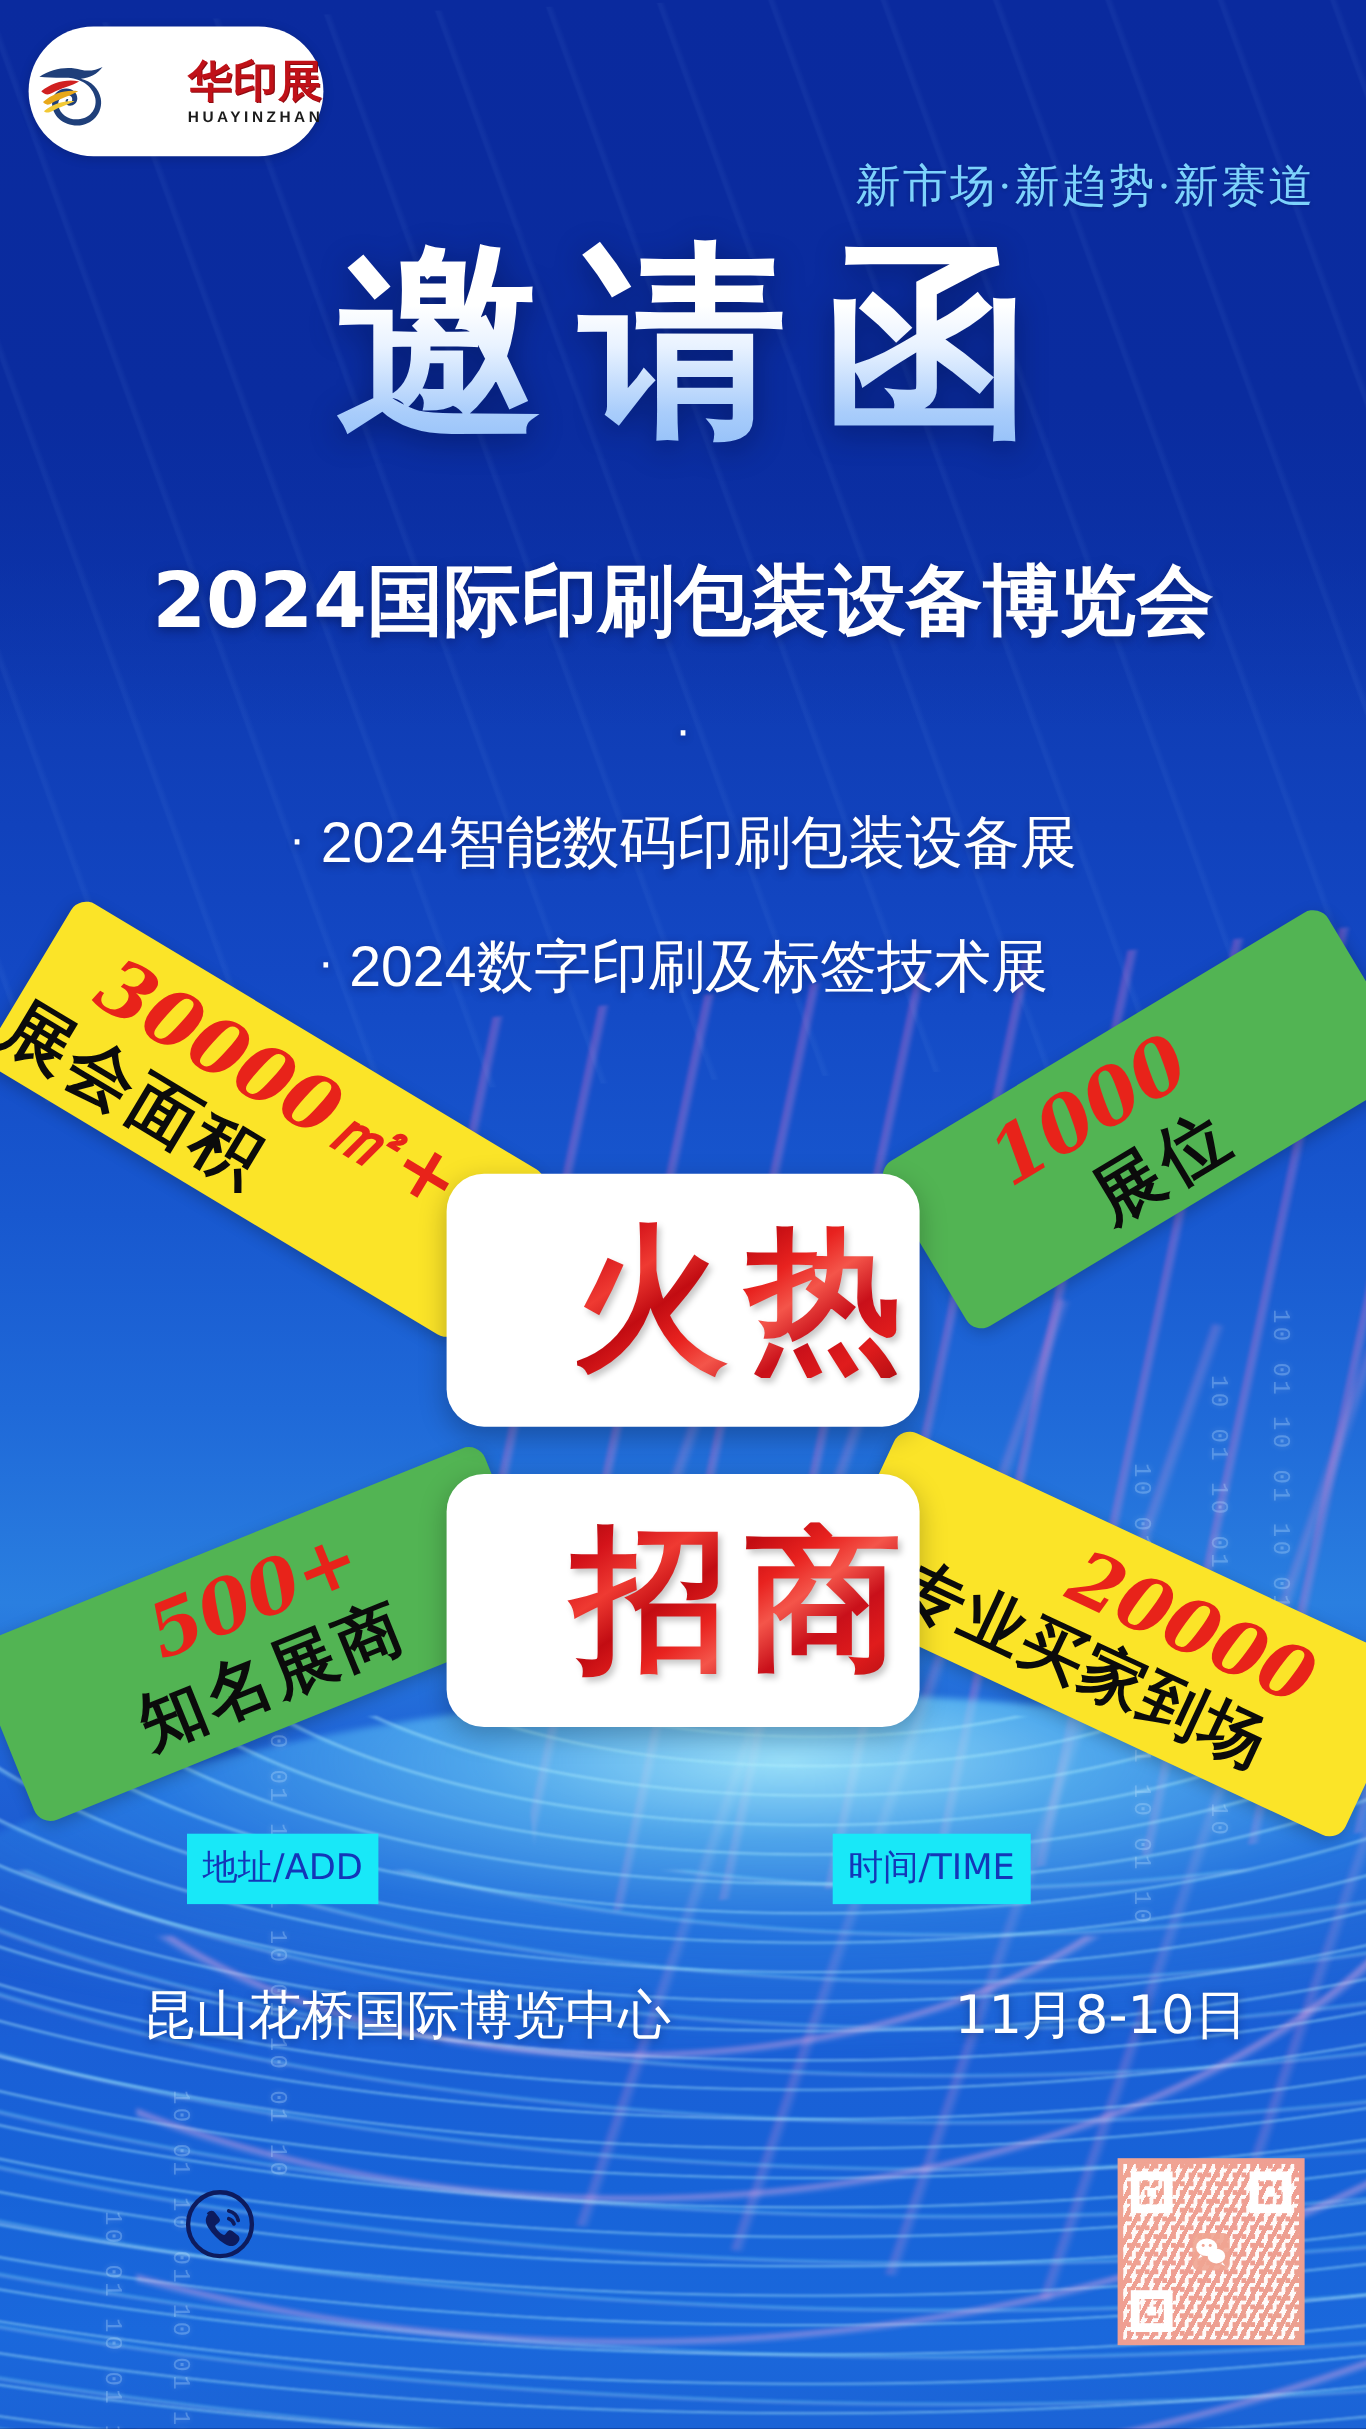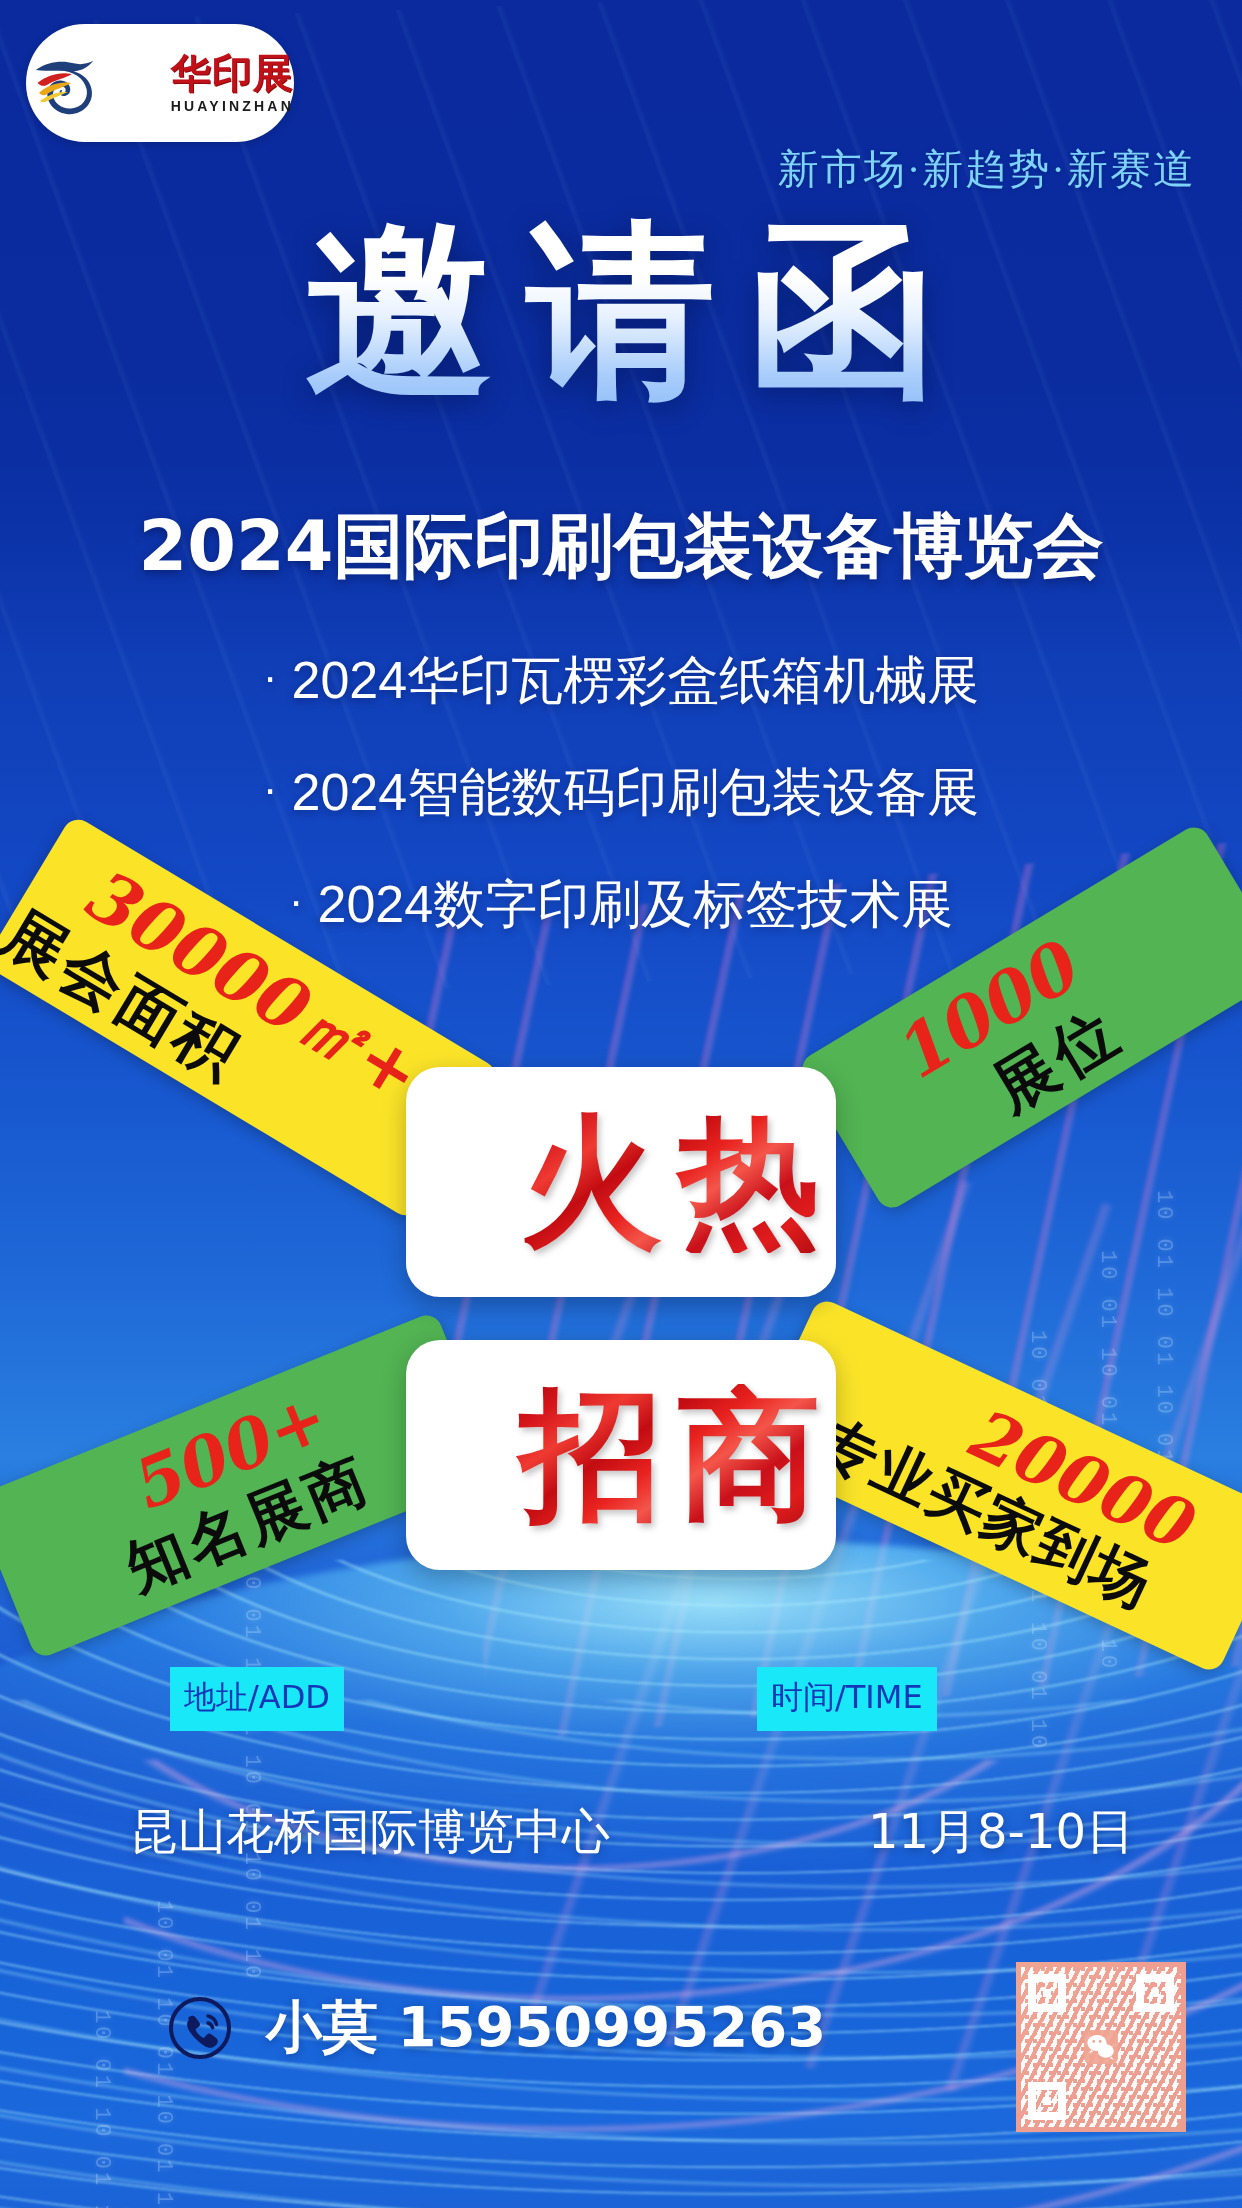--- a/index.html
+++ b/index.html
@@ -327,21 +327,20 @@
 
   <div class="tagline">新市场·新趋势·新赛道</div>
 
   <div class="main-title">邀请函</div>
 
   <div class="subtitle">2024国际印刷包装设备博览会</div>
 
   <div class="bullets">
     <div class="bullet">
       <span class="dot">·</span>
-      <span>2024华印瓦楞彩盒纸箱机械展</span>
     </div>
     <div class="bullet">
       <span class="dot">·</span>
       <span>2024智能数码印刷包装设备展</span>
     </div>
     <div class="bullet">
       <span class="dot">·</span>
       <span>2024数字印刷及标签技术展</span>
     </div>
   </div>
@@ -386,21 +385,20 @@
   <div class="info-value" id="value-add">昆山花桥国际博览中心</div>
   <div class="info-value" id="value-time">11月8-10日</div>
 
   <div class="contact-row" id="contact-phone">
     <svg class="icon-circle" viewBox="0 0 64 64">
       <circle cx="32" cy="32" r="29" fill="none" stroke="#0d1b5e" stroke-width="4"></circle>
       <path d="M20 22 c3-3 6-3 8 0 l3 4 c1.6 2.2 1.2 3.6-.6 5 l-2 1.6 c-.8.7-.9 1.4-.3 2.4 1.6 2.8 3.6 4.8 6.4 6.4 1 .6 1.7.5 2.4-.3 l1.6-2 c1.4-1.8 2.8-2.2 5-.6 l4 3 c3 2 3 5 0 8 -3.2 3.2-7 3-11.4.2 -6-3.8-11-8.8-14.8-14.8 -2.8-4.4-3-8.2-.3-11.4Z" fill="#0d1b5e"></path>
       <path d="M40 20 c4.2 1 7.6 4.4 8.6 8.6" fill="none" stroke="#0d1b5e" stroke-width="3.4" stroke-linecap="round"></path>
       <path d="M40 27 c2.3 .7 4 2.4 4.7 4.7" fill="none" stroke="#0d1b5e" stroke-width="3.4" stroke-linecap="round"></path>
     </svg>
-    <span class="contact-text">小莫 15950995263</span>
   </div>
 
 
   <div id="qr">
     <div class="qrgrid"></div>
     <div class="qr-eye" style="left:12px;top:12px;">
         <i></i>
       </div>
     <div class="qr-eye" style="right:12px;top:12px;">
         <i></i>

